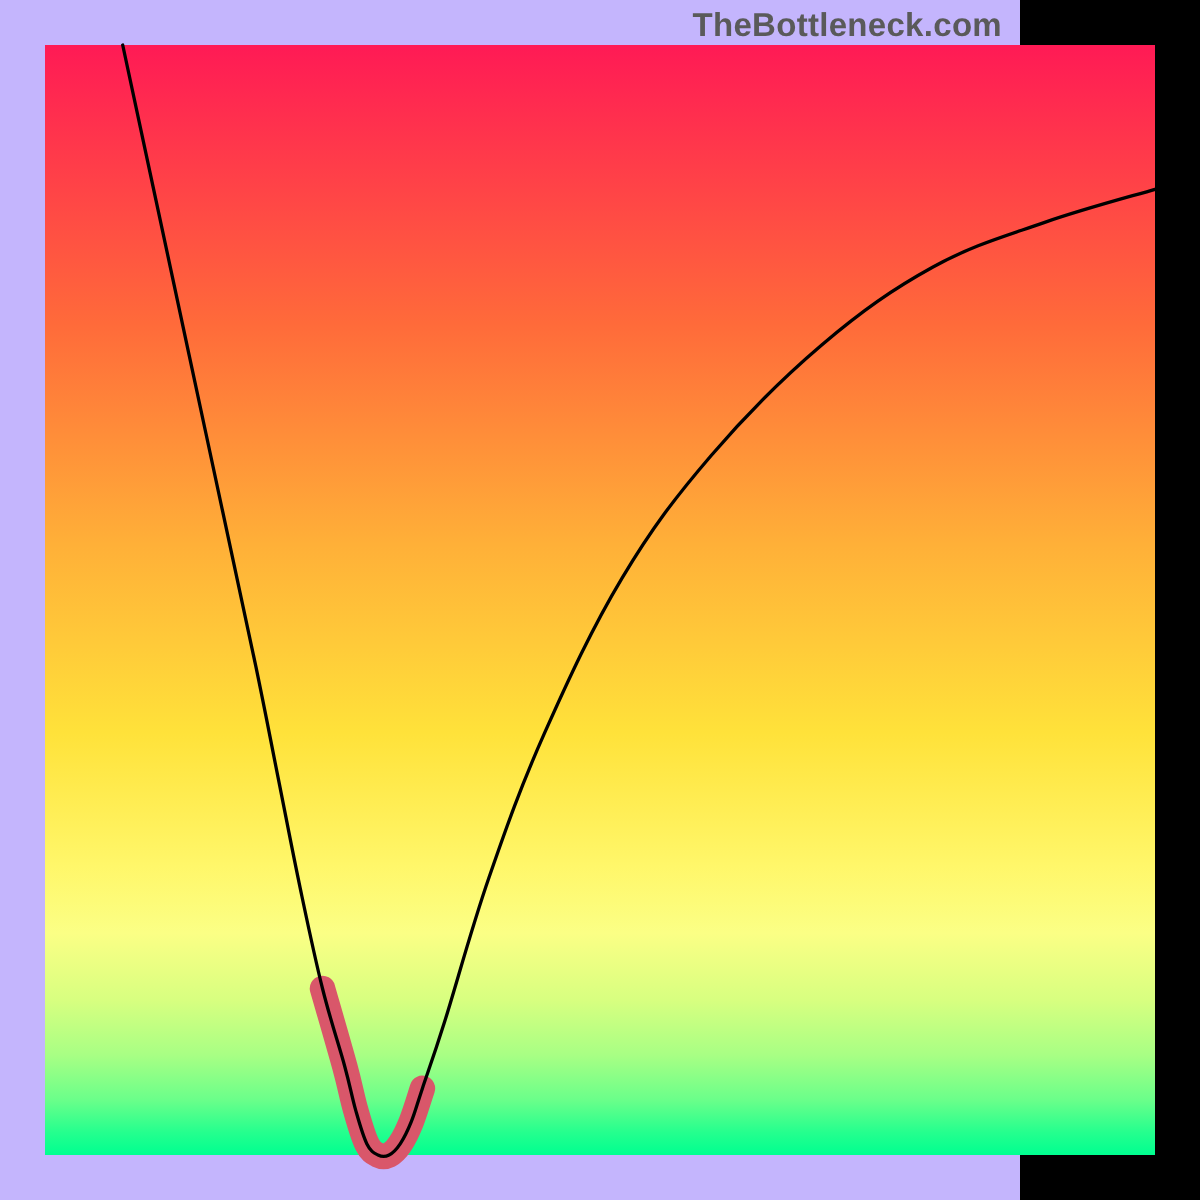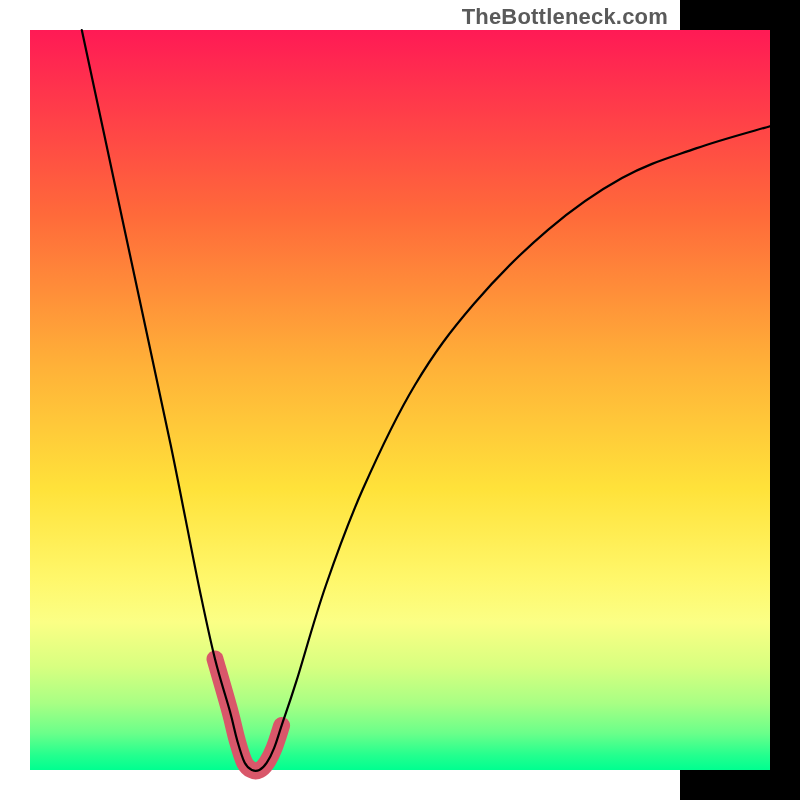--- a/index.html
+++ b/index.html
@@ -1,20 +1,20 @@
 <!DOCTYPE html>
 <html><head>
 <meta charset="utf-8">
 <style>
   * { margin: 0; padding: 0; box-sizing: border-box; }
   html, body { width: 800px; height: 800px; overflow: hidden; background: #000; }
   .frame {
     width: 680px;
     height: 800px;
-    background: #ffffff;
+    background: #c4b5fd;
     position: relative;
   }
   .plot-area {
     position: absolute;
     left: 30px;
     top: 30px;
     width: 740px;
     height: 740px;
     background: linear-gradient(
       to bottom,

